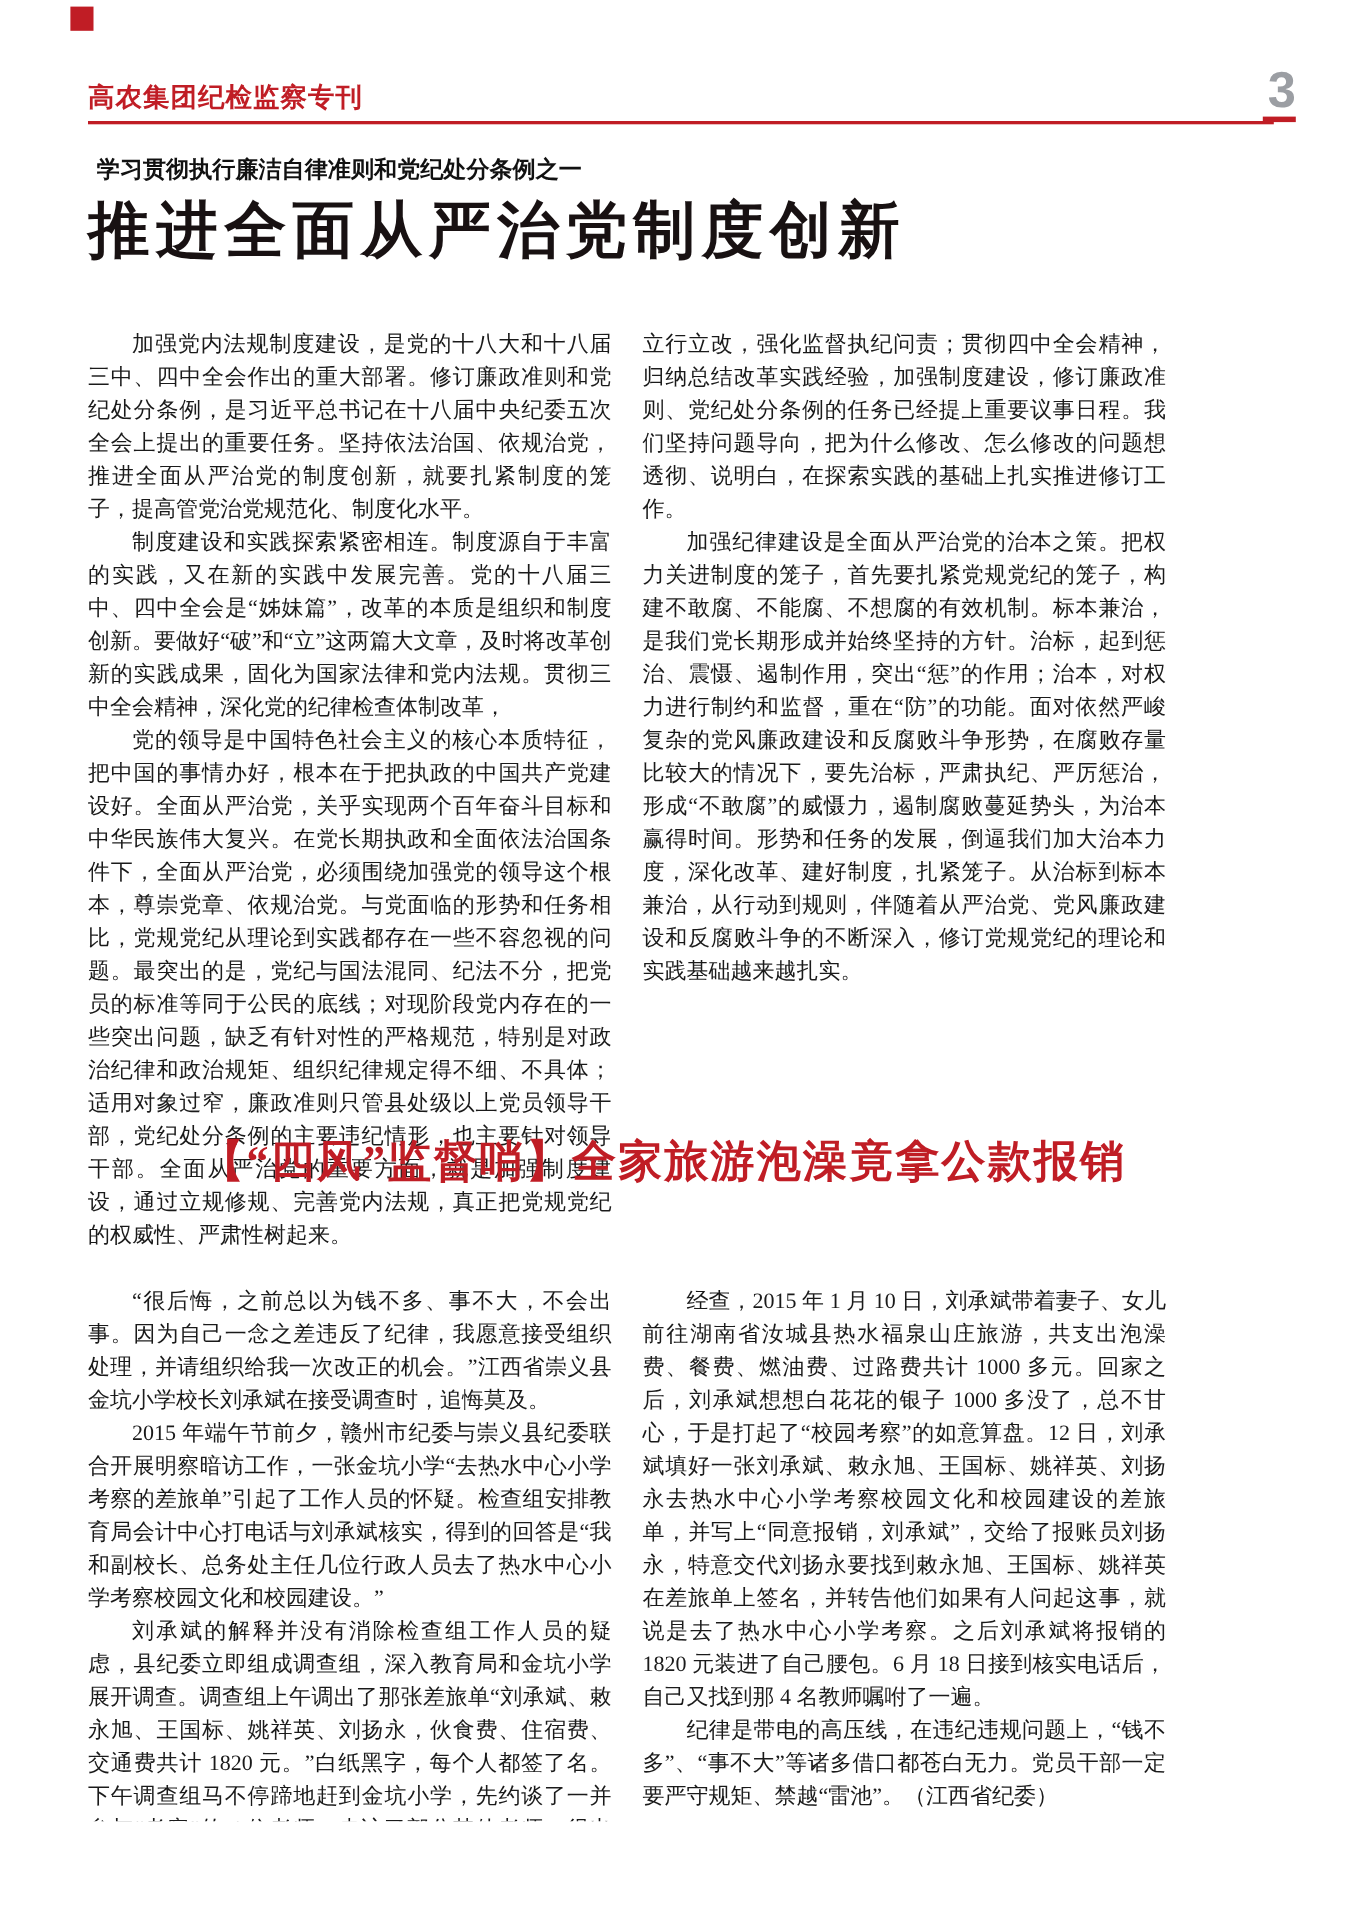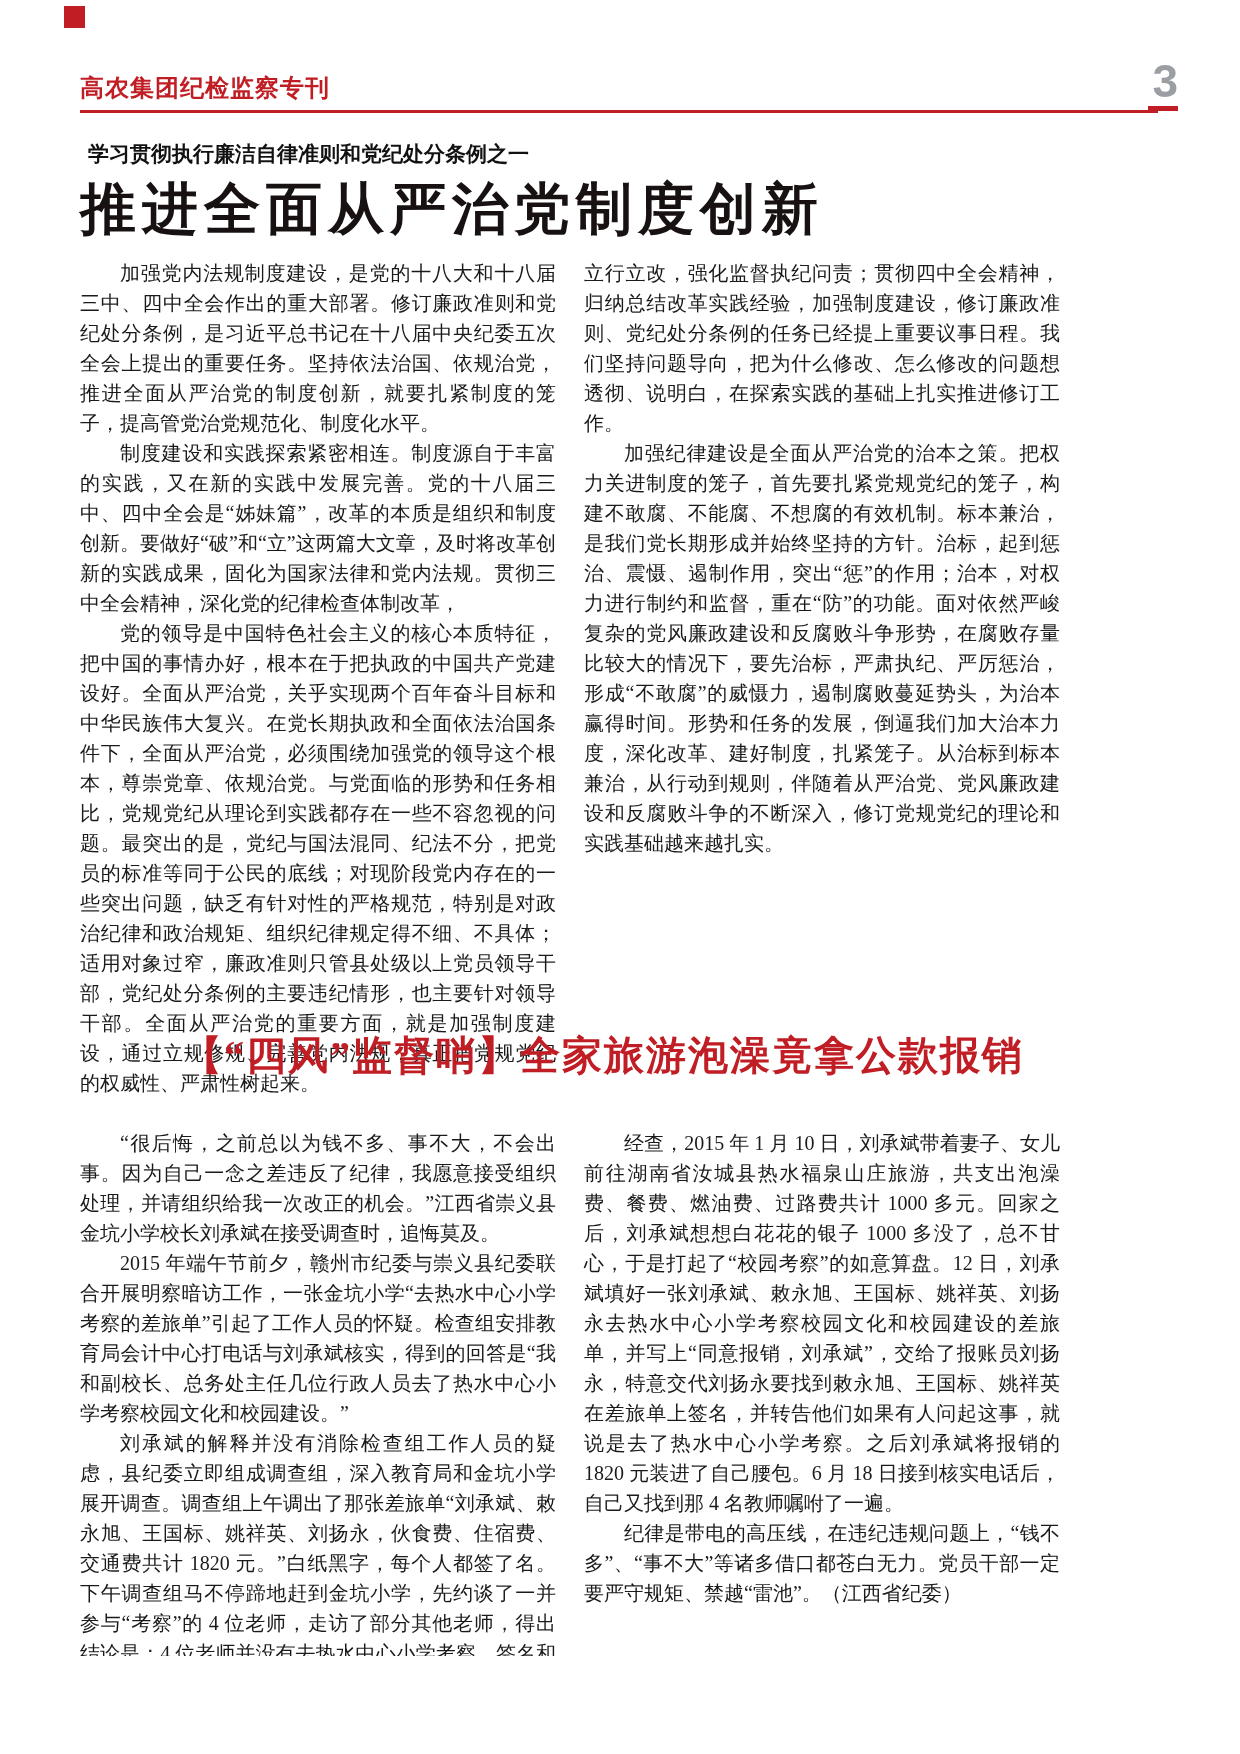--- a/index.html
+++ b/index.html
@@ -52,20 +52,21 @@
   
   .cols{
     position:absolute;left:80px;width:980px;
     display:flex;gap:28px;
   }
   .a1-cols{top:258px;}
   .a2-cols{top:1128px;}
   .col{width:476px;
     font-size:20px;line-height:30px;
     text-align:justify;
+    margin-top:40px;
   }
   .col p{margin:0;text-indent:2em;}
   .col.cont-first p:first-child{text-indent:0;}
   
   .a2-title{
     position:absolute;left:64px;top:1028px;width:1078px;
     text-align:center;
     font-family:"Liberation Serif","DejaVu Serif",serif;
     font-weight:700;font-size:40px;letter-spacing:2px;
     color:#c01d25;

